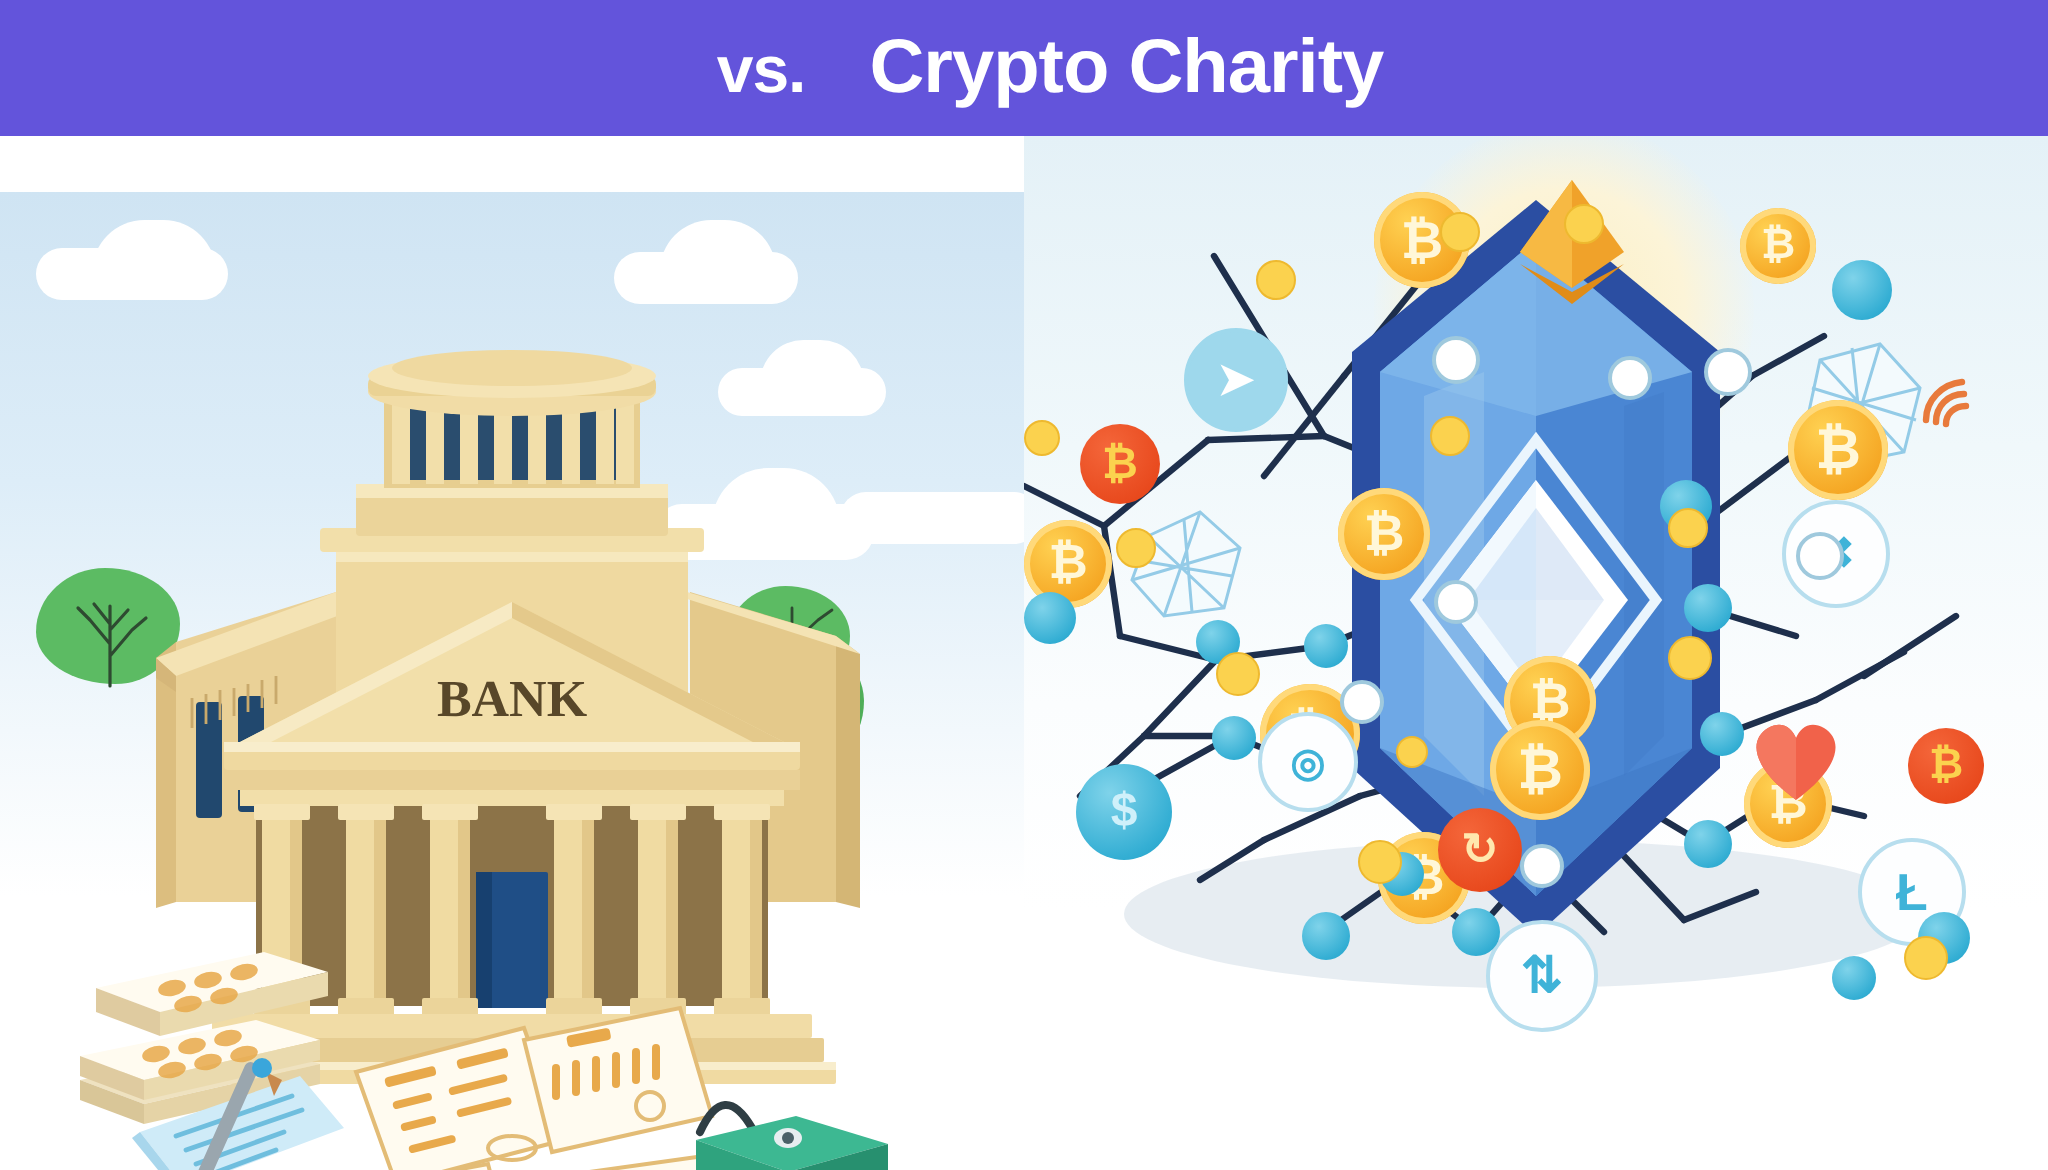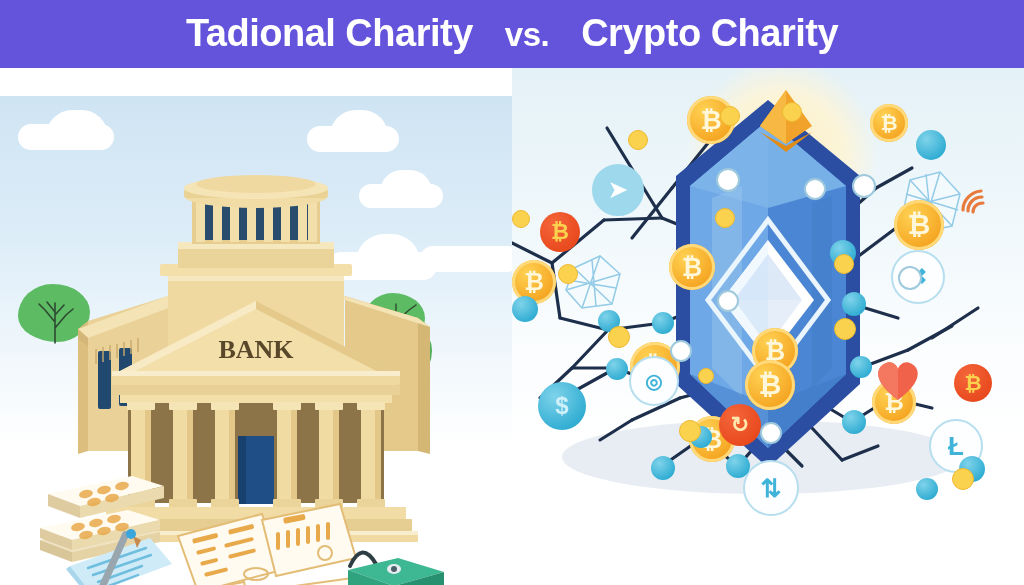--- a/index.html
+++ b/index.html
@@ -58,21 +58,20 @@
   .glow{position:absolute;border-radius:50%;
         background:radial-gradient(circle,#FBEFC4 0%,#FCF4D8 45%,rgba(253,248,223,0) 72%);}
 </style>
 </head>
 <body>
 
 <div id="stage">
 
   <div id="banner">
     <div id="banner-inner">
-      <span class="ttl ttl-left">Tadional Charity</span>
       <span class="ttl ttl-vs">vs.</span>
       <span class="ttl ttl-right">Crypto Charity</span>
     </div>
   </div>
 
   <div class="panel" id="panel-left">
 
     <div class="cloud" style="left:18px;top:28px;width:96px;height:26px;"></div>
     <div class="cloud" style="left:46px;top:14px;width:62px;height:34px;border-radius:34px 34px 10px 10px;"></div>
 

